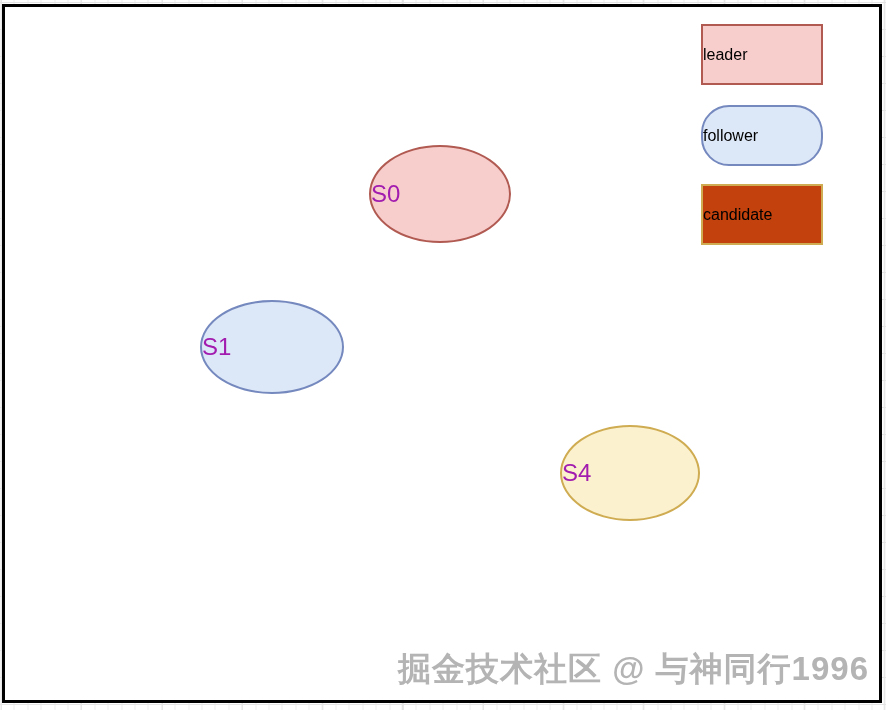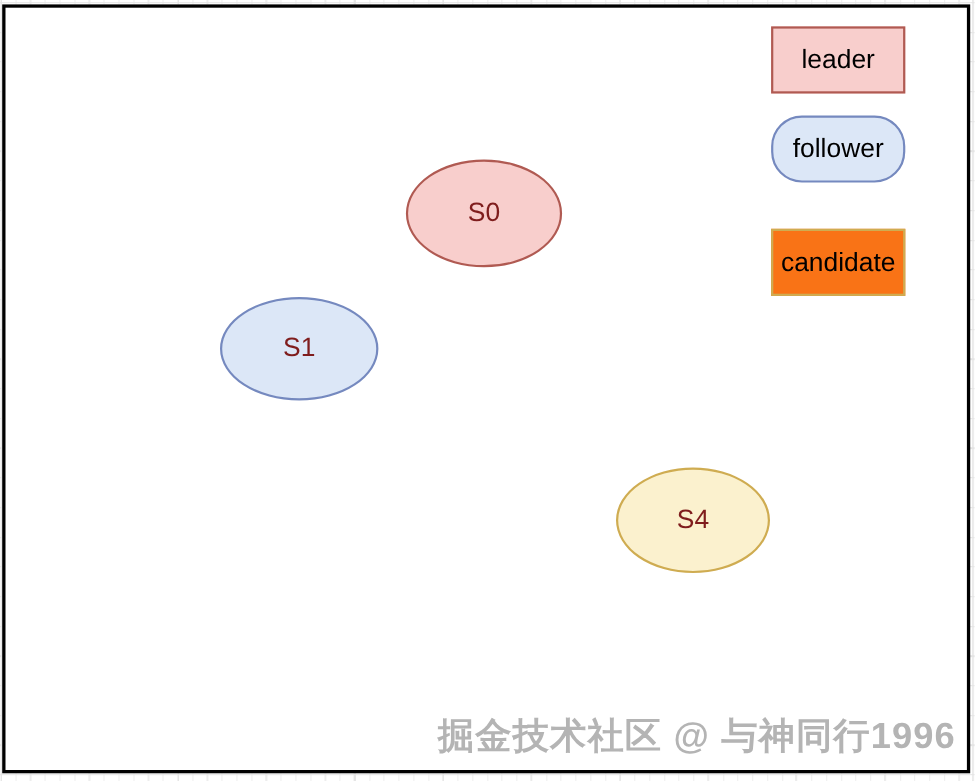--- a/index.html
+++ b/index.html
@@ -13,29 +13,29 @@
       repeating-linear-gradient(to right, #ededed 0, #ededed 1px, transparent 1px, transparent 13.4px),
       repeating-linear-gradient(to right, #d8d8d8 0, #d8d8d8 1px, transparent 1px, transparent 80.3px);
     background-position:0 2px, 0.5px 0, 0.8px 0;
   }
   .frame{
     position:absolute;left:2px;top:4px;width:874px;height:693px;
     border:3px solid #000;background:#fff;
   }
   .node{
     position:absolute;border-radius:50%;border:2px solid #701a75;
-    display:flex;align-items:center;justify-content:center;
+    display:flex;align-items:center;justify-content:flex-start;
     box-sizing:border-box;
-    font-size:24px;color:#7f1d1d;
+    font-size:24px;color:#a21caf;
   }
   .legend-box{
     position:absolute;border:2px solid #000;
-    display:flex;align-items:center;justify-content:center;
+    display:flex;align-items:center;
     box-sizing:border-box;width:122px;height:61px;
-    font-size:24px;color:#000;
+    font-size:16px;color:#000;
   }
   .watermark{
     position:absolute;right:10px;bottom:8px;
     font-size:33px;font-weight:bold;letter-spacing:1px;
     color:#b4b4b4;
     text-shadow:2px 2px 0 #ffffff;
     white-space:nowrap;
     user-select:none;
   }
 </style>
@@ -43,28 +43,28 @@
 <body>
 
 <div class="frame">
 
   <div class="legend-box" style="left: 696px; top: 17px; background: rgb(248, 206, 204); border-color: rgb(176, 90, 82);">
     <span>leader</span>
   </div>
   <div class="legend-box" style="left: 696px; top: 98px; background: rgb(220, 231, 247); border-color: rgb(117, 137, 191); border-radius: 28px;">
     <span>follower</span>
   </div>
-  <div class="legend-box" style="left: 696px; top: 177px; background: #f97316; border-color: rgb(207, 172, 81); margin-top: 24px;">
+  <div class="legend-box" style="left: 696px; top: 177px; background: #c2410c; border-color: rgb(207, 172, 81);">
     <span>candidate</span>
   </div>
 
   <div class="node" style="left: 364px; top: 138px; width: 142px; height: 98px; background: rgb(248, 206, 204); border-color: rgb(176, 90, 82);">
     <span>S0</span>
   </div>
-  <div class="node" style="left: 195px; top: 263px; width: 144px; height: 94px; background: rgb(220, 231, 247); border-color: rgb(117, 137, 191);">
+  <div class="node" style="left: 195px; top: 293px; width: 144px; height: 94px; background: rgb(220, 231, 247); border-color: rgb(117, 137, 191);">
     <span>S1</span>
   </div>
   <div class="node" style="left: 555px; top: 418px; width: 140px; height: 96px; background: rgb(251, 241, 206); border-color: rgb(207, 172, 81);">
     <span>S4</span>
   </div>
 
   <div class="watermark">掘金技术社区 @ 与神同行1996</div>
 </div>
 
 </body></html>

